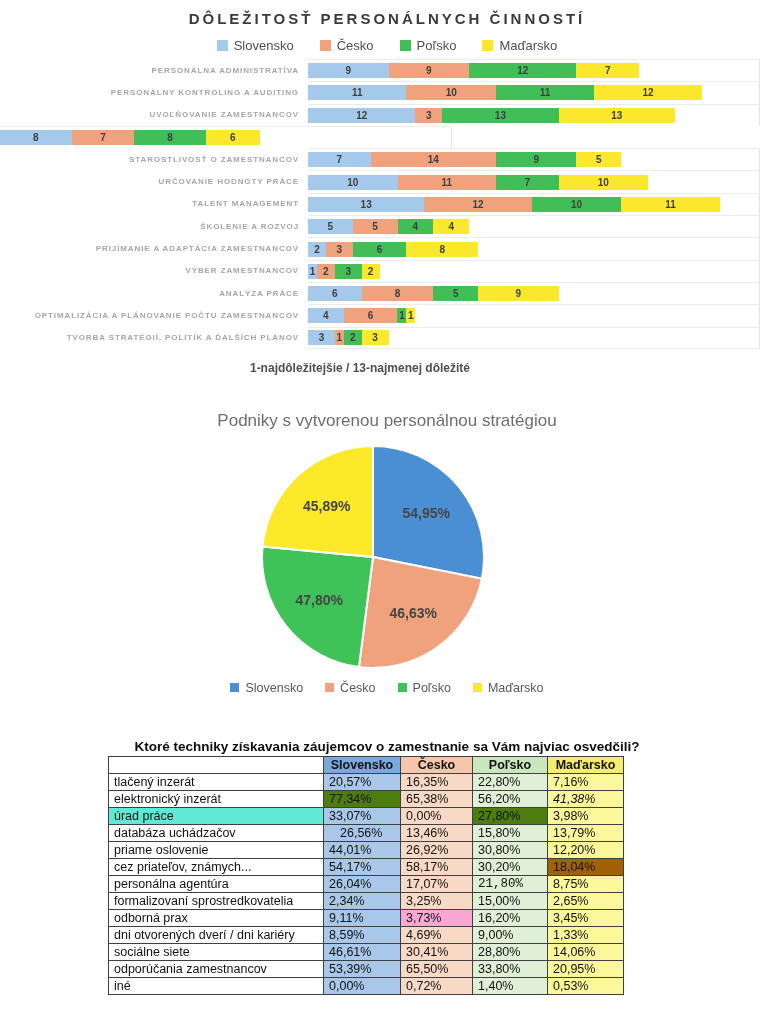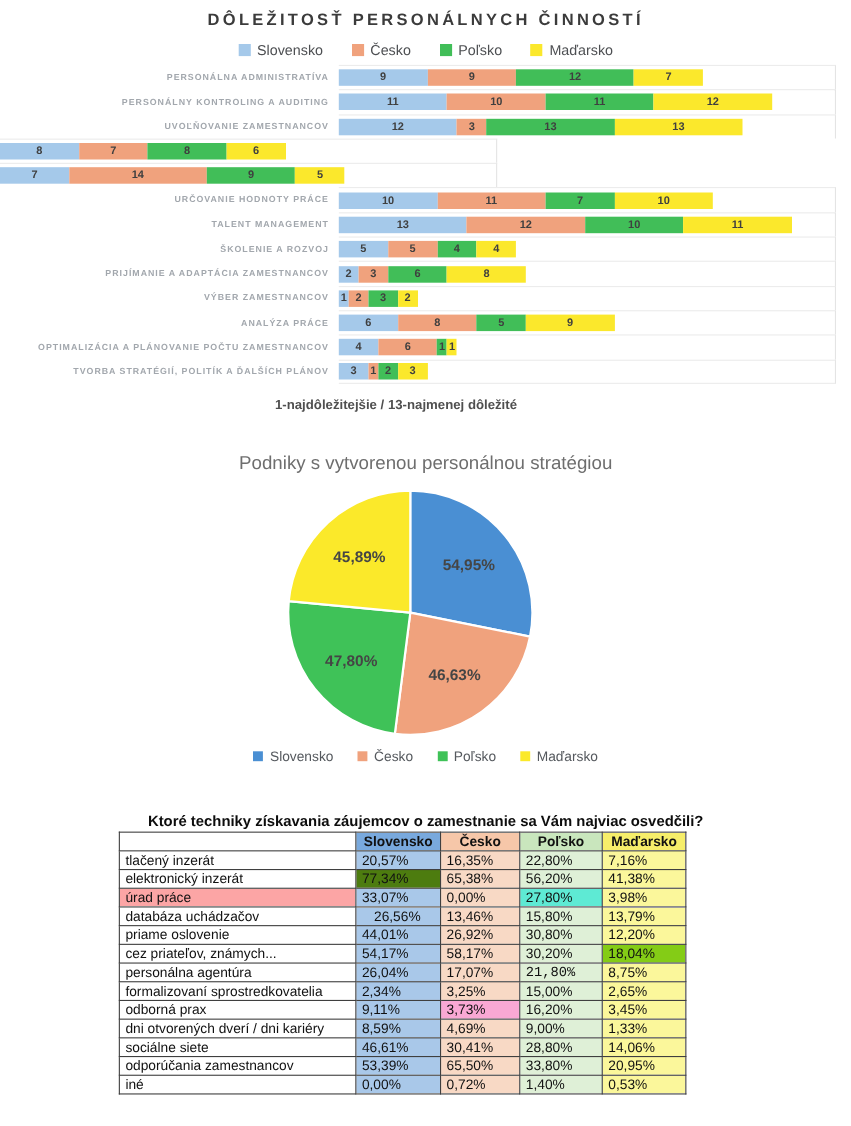--- a/index.html
+++ b/index.html
@@ -109,20 +109,21 @@
           <div class="bc-track">
             <div class="bc-bar">
               <div class="bc-seg" style="width: 71.6px; background: rgb(165, 201, 234);">8</div>
               <div class="bc-seg" style="width: 62.65px; background: rgb(240, 162, 125);">7</div>
               <div class="bc-seg" style="width: 71.6px; background: rgb(65, 190, 88);">8</div>
               <div class="bc-seg" style="width: 53.7px; background: rgb(251, 232, 44);">6</div>
             </div>
           </div>
         </div>
         <div class="bc-row">
+          <div class="bc-label">STAROSTLIVOSŤ O ZAMESTNANCOV</div>
           <div class="bc-track">
             <div class="bc-bar">
               <div class="bc-seg" style="width: 62.65px; background: rgb(165, 201, 234);">7</div>
               <div class="bc-seg" style="width: 125.3px; background: rgb(240, 162, 125);">14</div>
               <div class="bc-seg" style="width: 80.55px; background: rgb(65, 190, 88);">9</div>
               <div class="bc-seg" style="width: 44.75px; background: rgb(251, 232, 44);">5</div>
             </div>
           </div>
         </div>
         <div class="bc-row">
@@ -269,27 +270,27 @@
             <td class="cw1 val" style="background: rgb(169, 200, 233);">20,57%</td>
             <td class="cw2 val" style="background: rgb(248, 217, 197);">16,35%</td>
             <td class="cw3 val" style="background: rgb(223, 240, 215);">22,80%</td>
             <td class="cw4 val" style="background: rgb(251, 247, 155);">7,16%</td>
           </tr>
           <tr>
             <td class="cw0 lbl" style="background: rgb(255, 255, 255);">elektronický inzerát</td>
             <td class="cw1 val" style="background: #4d7c0f;">77,34%</td>
             <td class="cw2 val" style="background: rgb(248, 217, 197);">65,38%</td>
             <td class="cw3 val" style="background: rgb(223, 240, 215);">56,20%</td>
-            <td class="cw4 val" style="background: rgb(251, 247, 155);">41,38%</td>
-          </tr>
-          <tr>
-            <td class="cw0 lbl" style="background: #fca5a5;">úrad práce</td>
+            <td class="cw4 val" style="background: rgb(251, 247, 155); font-style: italic;">41,38%</td>
+          </tr>
+          <tr>
+            <td class="cw0 lbl" style="background: #5eead4;">úrad práce</td>
             <td class="cw1 val" style="background: rgb(169, 200, 233);">33,07%</td>
             <td class="cw2 val" style="background: rgb(248, 217, 197);">0,00%</td>
-            <td class="cw3 val" style="background: #5eead4;">27,80%</td>
+            <td class="cw3 val" style="background: #4d7c0f;">27,80%</td>
             <td class="cw4 val" style="background: rgb(251, 247, 155);">3,98%</td>
           </tr>
           <tr>
             <td class="cw0 lbl" style="background: rgb(255, 255, 255);">databáza uchádzačov</td>
             <td class="cw1 val" style="background: rgb(169, 200, 233); padding-left: 16px;">26,56%</td>
             <td class="cw2 val" style="background: rgb(248, 217, 197);">13,46%</td>
             <td class="cw3 val" style="background: rgb(223, 240, 215);">15,80%</td>
             <td class="cw4 val" style="background: rgb(251, 247, 155);">13,79%</td>
           </tr>
           <tr>
@@ -297,21 +298,21 @@
             <td class="cw1 val" style="background: rgb(169, 200, 233);">44,01%</td>
             <td class="cw2 val" style="background: rgb(248, 217, 197);">26,92%</td>
             <td class="cw3 val" style="background: rgb(223, 240, 215);">30,80%</td>
             <td class="cw4 val" style="background: rgb(251, 247, 155);">12,20%</td>
           </tr>
           <tr>
             <td class="cw0 lbl" style="background: rgb(255, 255, 255);">cez priateľov, známych...</td>
             <td class="cw1 val" style="background: rgb(169, 200, 233);">54,17%</td>
             <td class="cw2 val" style="background: rgb(248, 217, 197);">58,17%</td>
             <td class="cw3 val" style="background: rgb(223, 240, 215);">30,20%</td>
-            <td class="cw4 val" style="background: #84cc16;">18,04%</td>
+            <td class="cw4 val" style="background: #a16207;">18,04%</td>
           </tr>
           <tr>
             <td class="cw0 lbl" style="background: rgb(255, 255, 255);">personálna agentúra</td>
             <td class="cw1 val" style="background: rgb(169, 200, 233);">26,04%</td>
             <td class="cw2 val" style="background: rgb(248, 217, 197);">17,07%</td>
             <td class="cw3 val" style="background: rgb(223, 240, 215); font-family: Liberation Mono, monospace;">21,80%</td>
             <td class="cw4 val" style="background: rgb(251, 247, 155);">8,75%</td>
           </tr>
           <tr>
             <td class="cw0 lbl" style="background: rgb(255, 255, 255);">formalizovaní sprostredkovatelia</td>

